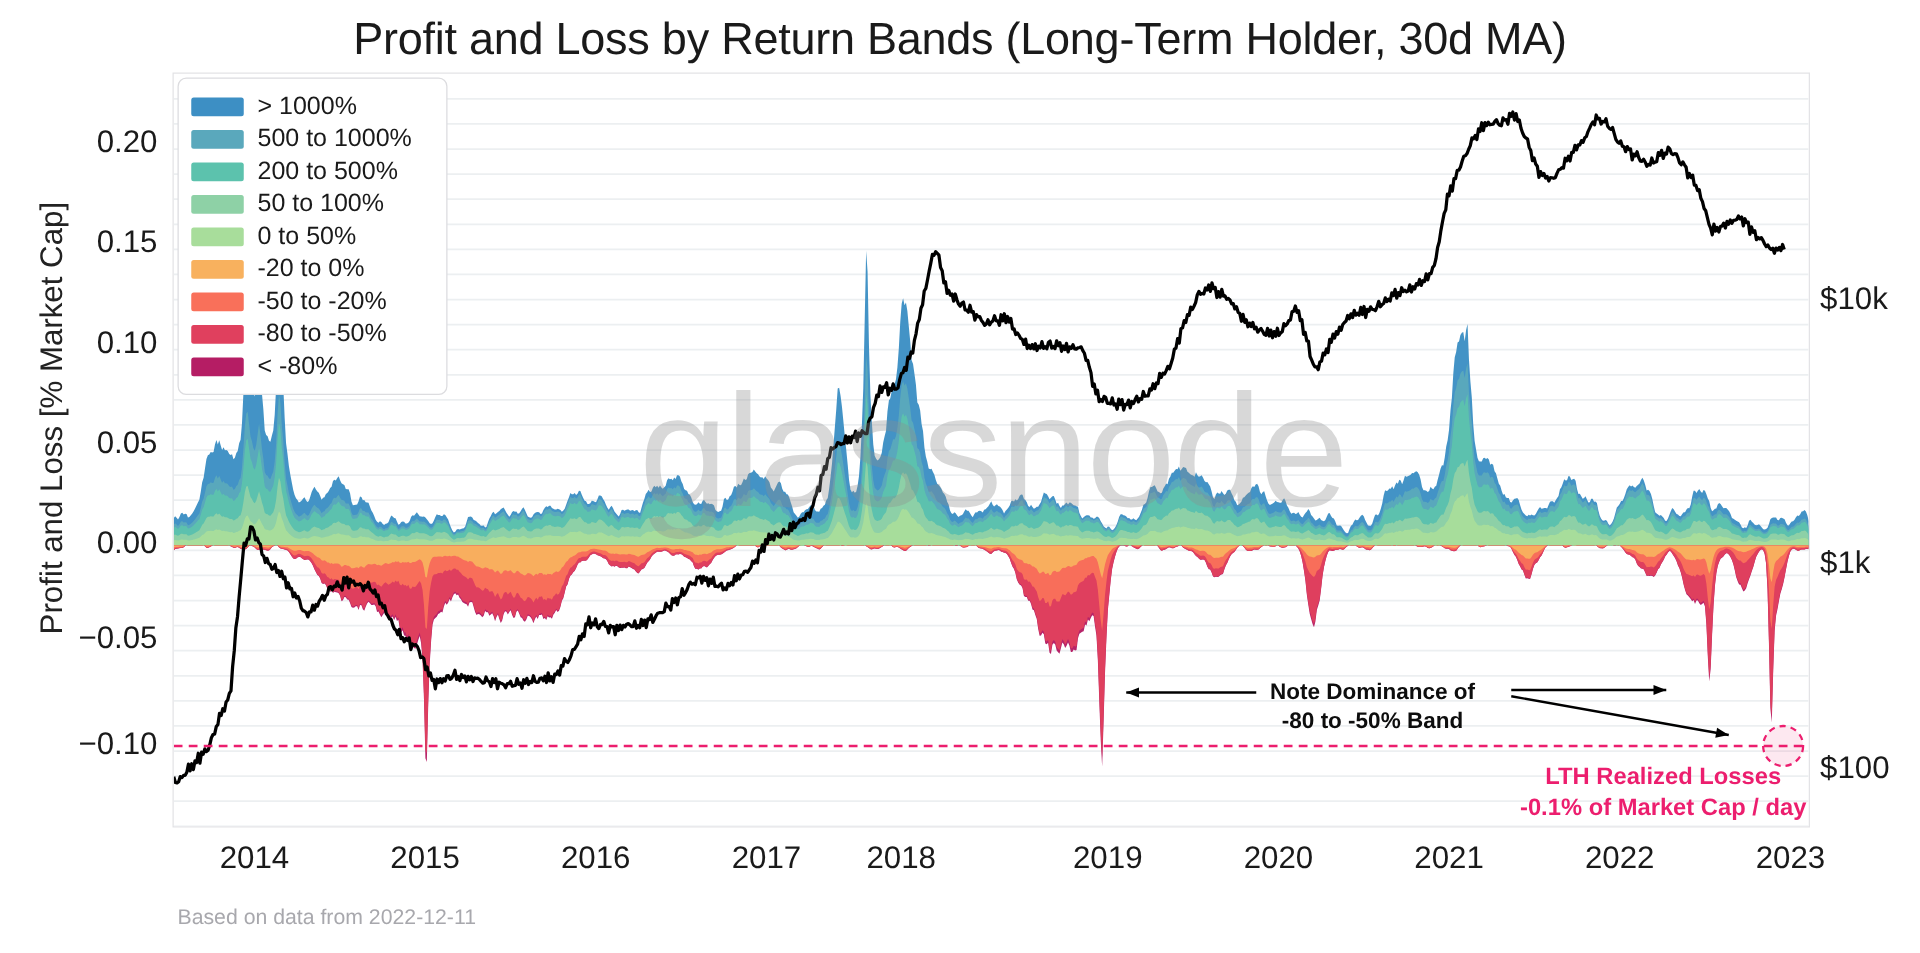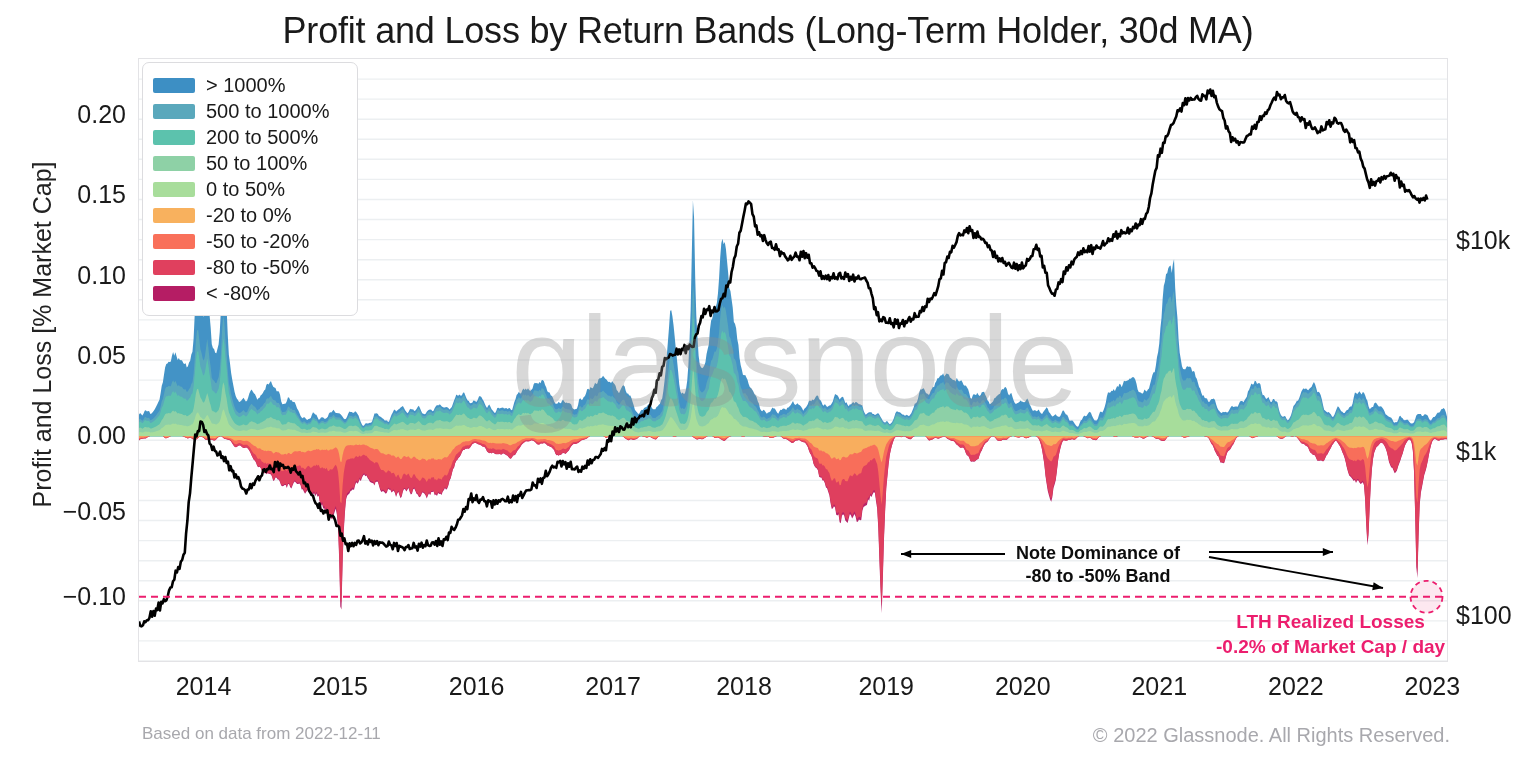--- a/index.html
+++ b/index.html
@@ -77,21 +77,21 @@
   <div id="ytick-col2">
       <div class="ytick2" style="top: 240px;">$10k</div>
       <div class="ytick2" style="top: 451px;">$1k</div>
       <div class="ytick2" style="top: 615px;">$100</div>
     </div>
   <div id="xtick-row">
       <div class="xtick" style="left: 203.537px;">2014</div>
       <div class="xtick" style="left: 340.071px;">2015</div>
       <div class="xtick" style="left: 476.605px;">2016</div>
       <div class="xtick" style="left: 613.14px;">2017</div>
-      <div class="xtick" style="left: 744px; text-align: center;">2018</div>
+      <div class="xtick" style="left: 721px; text-align: center;">2018</div>
       <div class="xtick" style="left: 886.209px;">2019</div>
       <div class="xtick" style="left: 1022.74px;">2020</div>
       <div class="xtick" style="left: 1159.28px;">2021</div>
       <div class="xtick" style="left: 1295.81px;">2022</div>
       <div class="xtick" style="left: 1432.35px;">2023</div>
     </div>
 
   <div id="plot">
     <svg id="plotsvg" width="1308" height="602" viewBox="0 0 1308 602">
         <g>
@@ -191,19 +191,18 @@
       </div>
     </div>
 
   <div class="ann-black" id="ann-note" style="left:1016px;top:542px;">
     <div>Note Dominance of</div>
     <div>-80 to -50% Band</div>
   </div>
 
   <div class="ann-pink" id="ann-losses" style="left:1196px;top:610px;margin-left:20px;">
     <div>LTH Realized Losses</div>
-    <div>-0.2% of Market Cap / day</div>
+    <div>-0.1% of Market Cap / day</div>
   </div>
 
   <div id="footer-left">Based on data from 2022-12-11</div>
-  <div id="footer-right">© 2022 Glassnode. All Rights Reserved.</div>
 
 </div>
 
 </body></html>

